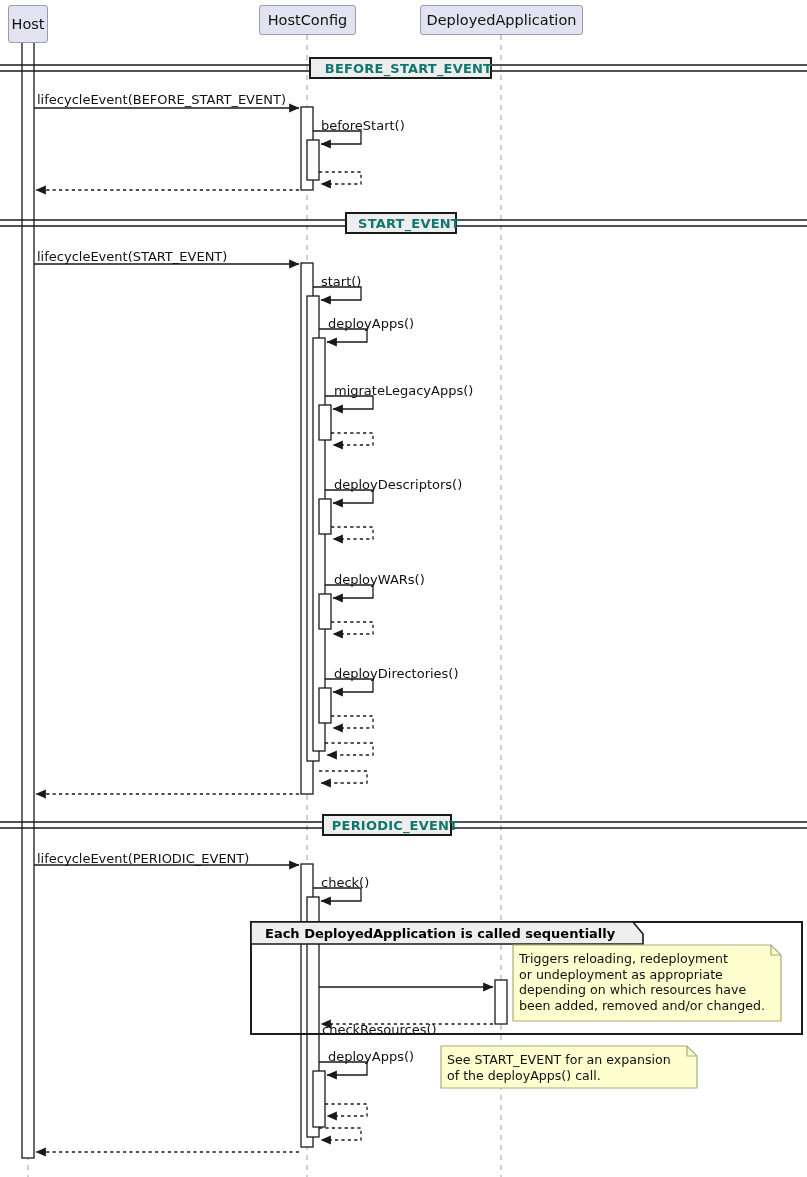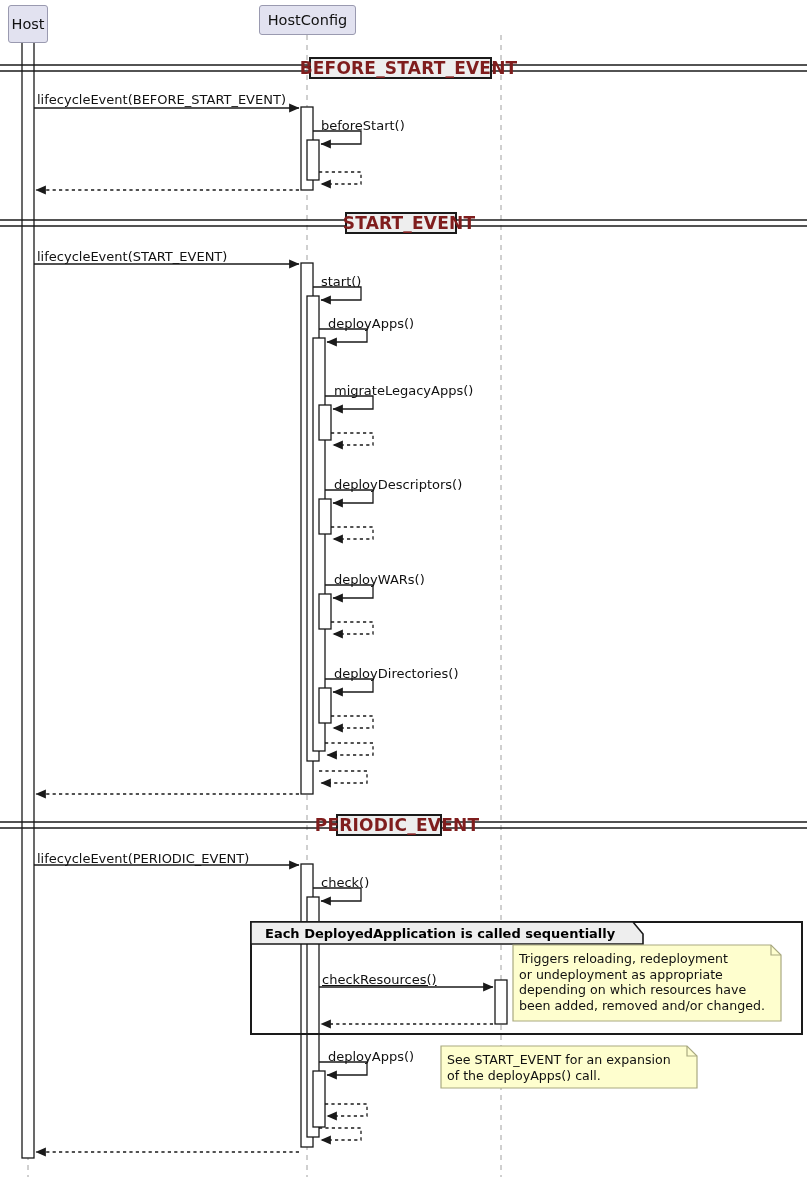--- a/index.html
+++ b/index.html
@@ -40,23 +40,23 @@
     white-space: nowrap;
   }
   .divider-label {
     position: absolute;
     box-sizing: border-box;
     background: #EEEEEE;
     border: 2px solid #1a1a1a;
     display: flex;
     align-items: center;
     justify-content: center;
-    font-size: 17px;
+    font-size: 13px;
     font-weight: bold;
-    color: #7f1d1d;
+    color: #0f766e;
     letter-spacing: 0.2px;
     white-space: nowrap;
     font-family: "DejaVu Sans", sans-serif;
     padding-left: 16px;
   }
   .msg-label {
     position: absolute;
     font-size: 13px;
     color: #111111;
     white-space: nowrap;
@@ -192,43 +192,46 @@
       <path d="M 687 1046 L 687 1056 L 697 1056" fill="none" stroke="#A9A980" stroke-width="1.2"></path>
     </g>
   </svg>
 
   <div class="participant-box" style="left:8px; top:5px; width:40px; height:38px;">
     <span>Host</span>
   </div>
   <div class="participant-box" style="left:259px; top:5px; width:97px; height:30px;">
     <span>HostConfig</span>
   </div>
+  <div class="participant-box" style="left:420px; top:5px; width:163px; height:30px;">
+    <span>DeployedApplication</span>
+  </div>
 
   <div class="divider-label" style="left:309px; top:57px; width:183px; height:22px;">
     <span>BEFORE_START_EVENT</span>
   </div>
   <div class="divider-label" style="left:345px; top:212px; width:112px; height:22px;">
     <span>START_EVENT</span>
   </div>
-  <div class="divider-label" style="left:336px; top:814px; width:106px; height:22px;justify-content:center;">
+  <div class="divider-label" style="left:322px; top:814px; width:130px; height:22px;justify-content:center;">
     <span>PERIODIC_EVENT</span>
   </div>
 
   <div class="msg-label" style="left:37px;  top:93px;">lifecycleEvent(BEFORE_START_EVENT)</div>
   <div class="msg-label" style="left:321px; top:119px;">beforeStart()</div>
   <div class="msg-label" style="left:37px;  top:250px;">lifecycleEvent(START_EVENT)</div>
   <div class="msg-label" style="left:321px; top:275px;">start()</div>
   <div class="msg-label" style="left:328px; top:317px;">deployApps()</div>
   <div class="msg-label" style="left:334px; top:384px;text-align:center;">migrateLegacyApps()</div>
   <div class="msg-label" style="left:334px; top:478px;">deployDescriptors()</div>
   <div class="msg-label" style="left:334px; top:573px;">deployWARs()</div>
   <div class="msg-label" style="left:334px; top:667px;">deployDirectories()</div>
   <div class="msg-label" style="left:37px;  top:852px;">lifecycleEvent(PERIODIC_EVENT)</div>
   <div class="msg-label" style="left:321px; top:876px;">check()</div>
-  <div class="msg-label" style="left:322px; top:973px;text-decoration:underline;">checkResources()</div>
+  <div class="msg-label" style="left:322px; top:1023px;">checkResources()</div>
   <div class="msg-label" style="left:328px; top:1050px;">deployApps()</div>
 
   <div class="group-label" style="left:265px; top:926px;">Each DeployedApplication is called sequentially</div>
 
   <div class="note-text" style="left:519px; top:951px;">Triggers reloading, redeployment
 or undeployment as appropriate
 depending on which resources have
 been added, removed and/or changed.</div>
   <div class="note-text" style="left:447px; top:1052px;">See START_EVENT for an expansion
 of the deployApps() call.</div>

